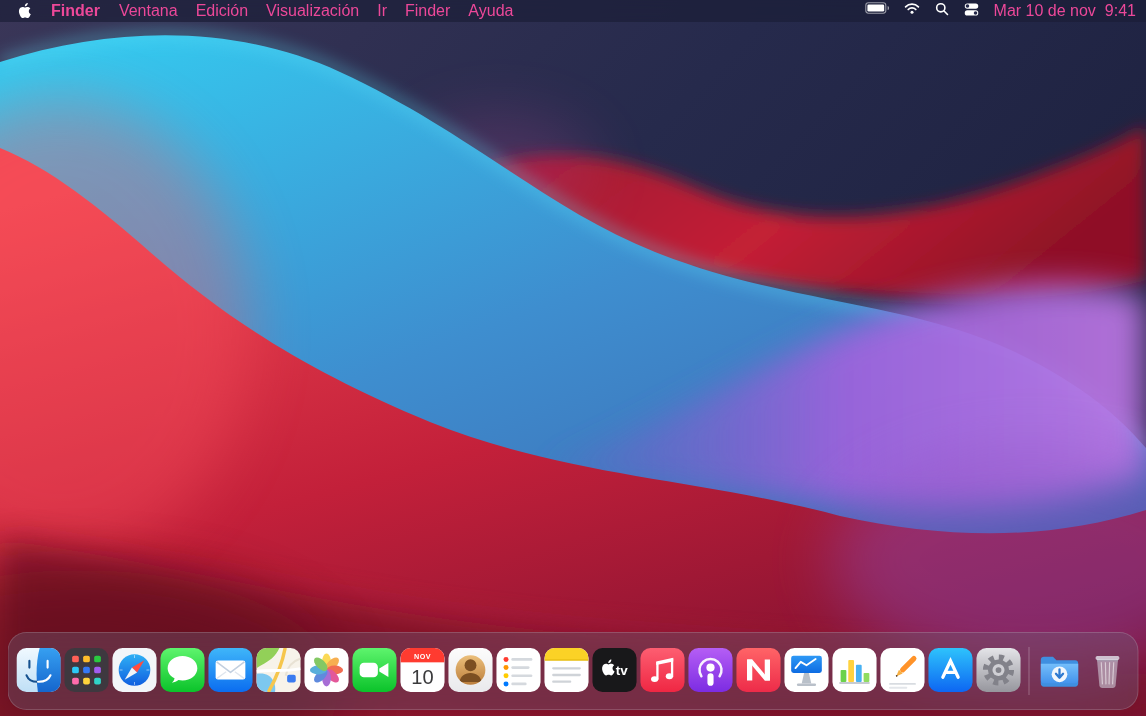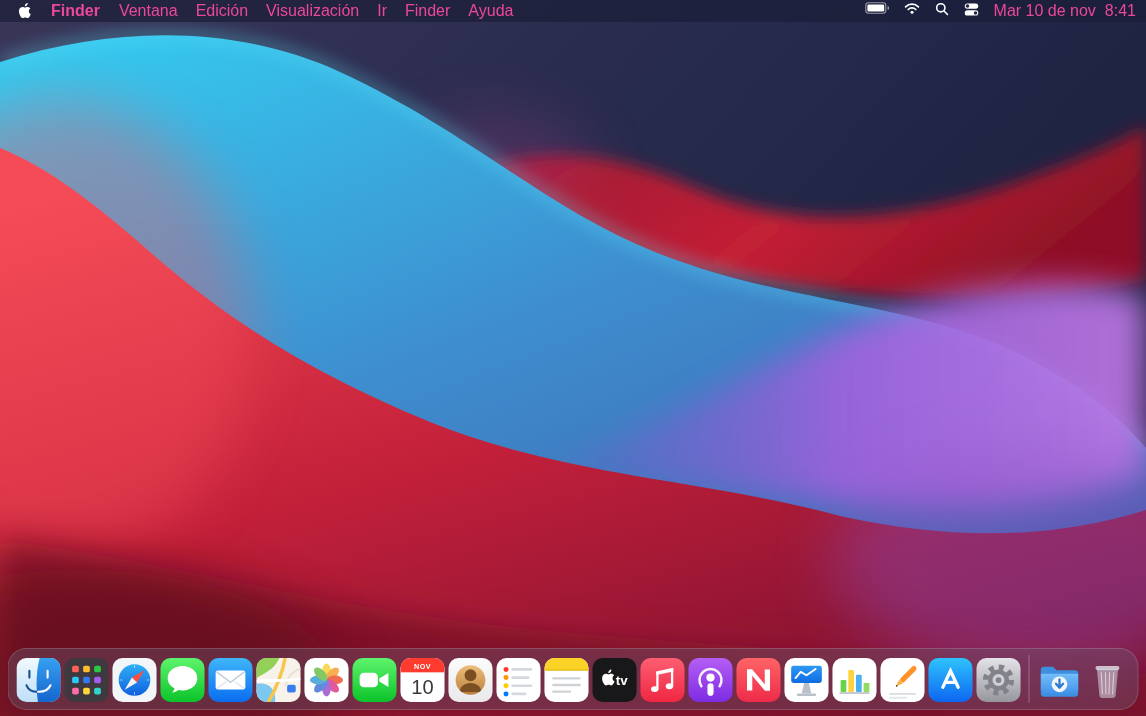--- a/index.html
+++ b/index.html
@@ -10,21 +10,21 @@
   .menubar{position:absolute;top:0;left:0;right:0;height:22px;display:flex;align-items:center;
     padding:0 10px;background:rgba(26,29,54,.68);backdrop-filter:blur(18px);
     color:#ec4899;font-size:16px;z-index:20}
   .mitem{padding:0 9px;line-height:22px;white-space:nowrap;cursor:default}
   .mapple{padding:0 10px 0 8px;display:flex;align-items:center}
   .mapp{font-weight:700;padding:0 10px}
   .mright{margin-left:auto;display:flex;align-items:flex-start;gap:15px}
   .sicon{display:flex;align-items:center}
   .mclock{display:flex;gap:9px;white-space:nowrap}
   .dock{position:absolute;left:50%;bottom:6px;transform:translateX(-50%);
-    display:flex;align-items:flex-end;gap:2px;padding:6px 7px;
+    display:flex;align-items:flex-start;gap:2px;padding:14px 7px;
     background:rgba(105,110,135,.32);border:1px solid rgba(255,255,255,.16);
     border-radius:19px;backdrop-filter:blur(25px);z-index:20}
   .ditem{width:46px;height:46px;flex:0 0 auto;cursor:pointer}
   .ditem svg{width:100%;height:100%;display:block}
   .dsep{width:1px;height:48px;background:rgba(255,255,255,.28);margin:0 5px;flex:0 0 auto}
   svg text{font-family:"Liberation Sans",sans-serif}
 </style>
 </head>
 <body>
 
@@ -186,21 +186,21 @@
     <div class="sicon">
       <svg width="15" height="15" viewBox="0 0 16 16">
         <rect x="0.8" y="1.6" width="14.4" height="5.5" rx="2.75" fill="#fff"></rect>
         <circle cx="3.7" cy="4.35" r="1.9" fill="#232748"></circle>
         <rect x="0.8" y="8.9" width="14.4" height="5.5" rx="2.75" fill="#fff"></rect>
         <circle cx="12.3" cy="11.65" r="1.9" fill="#232748"></circle>
       </svg>
     </div>
     <div class="mclock">
       <span>Mar 10 de nov</span>
-      <span>8:41</span>
+      <span>9:41</span>
     </div>
   </div>
 </div>
 
 <div class="dock">
 
   <div class="ditem" title="Finder">
     <svg viewBox="0 0 48 48">
       <g clip-path="url(#clipSq)">
         <rect x="1" y="1" width="46" height="46" fill="url(#gFinderL)"></rect>

